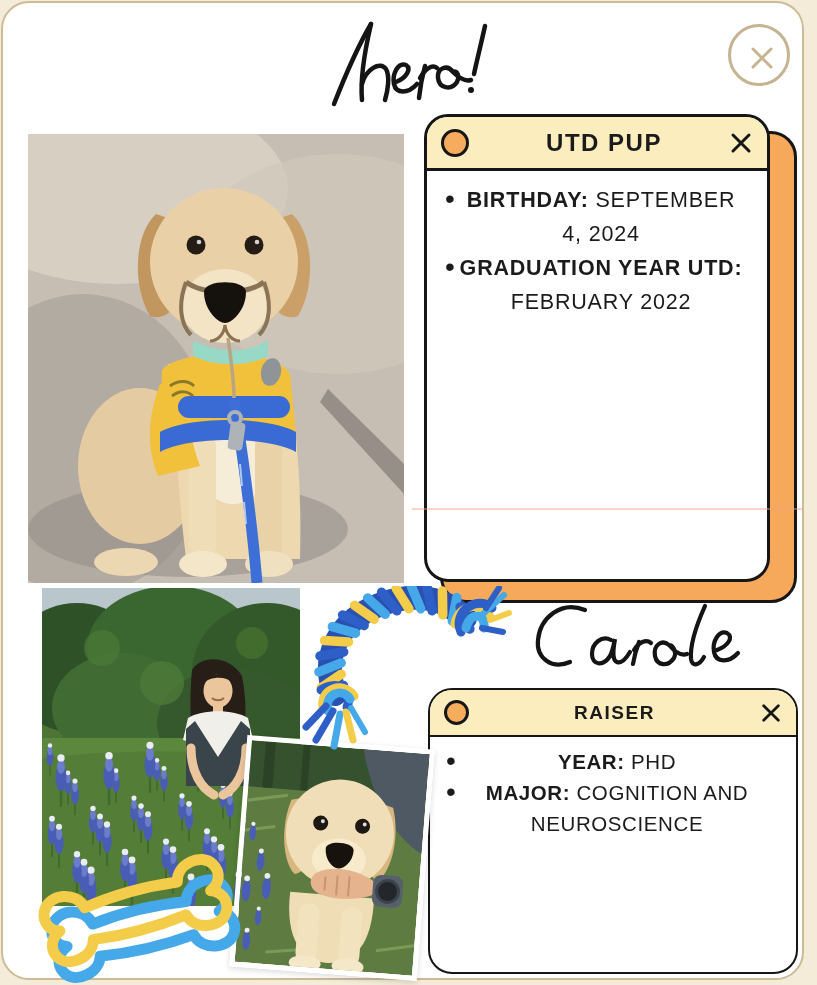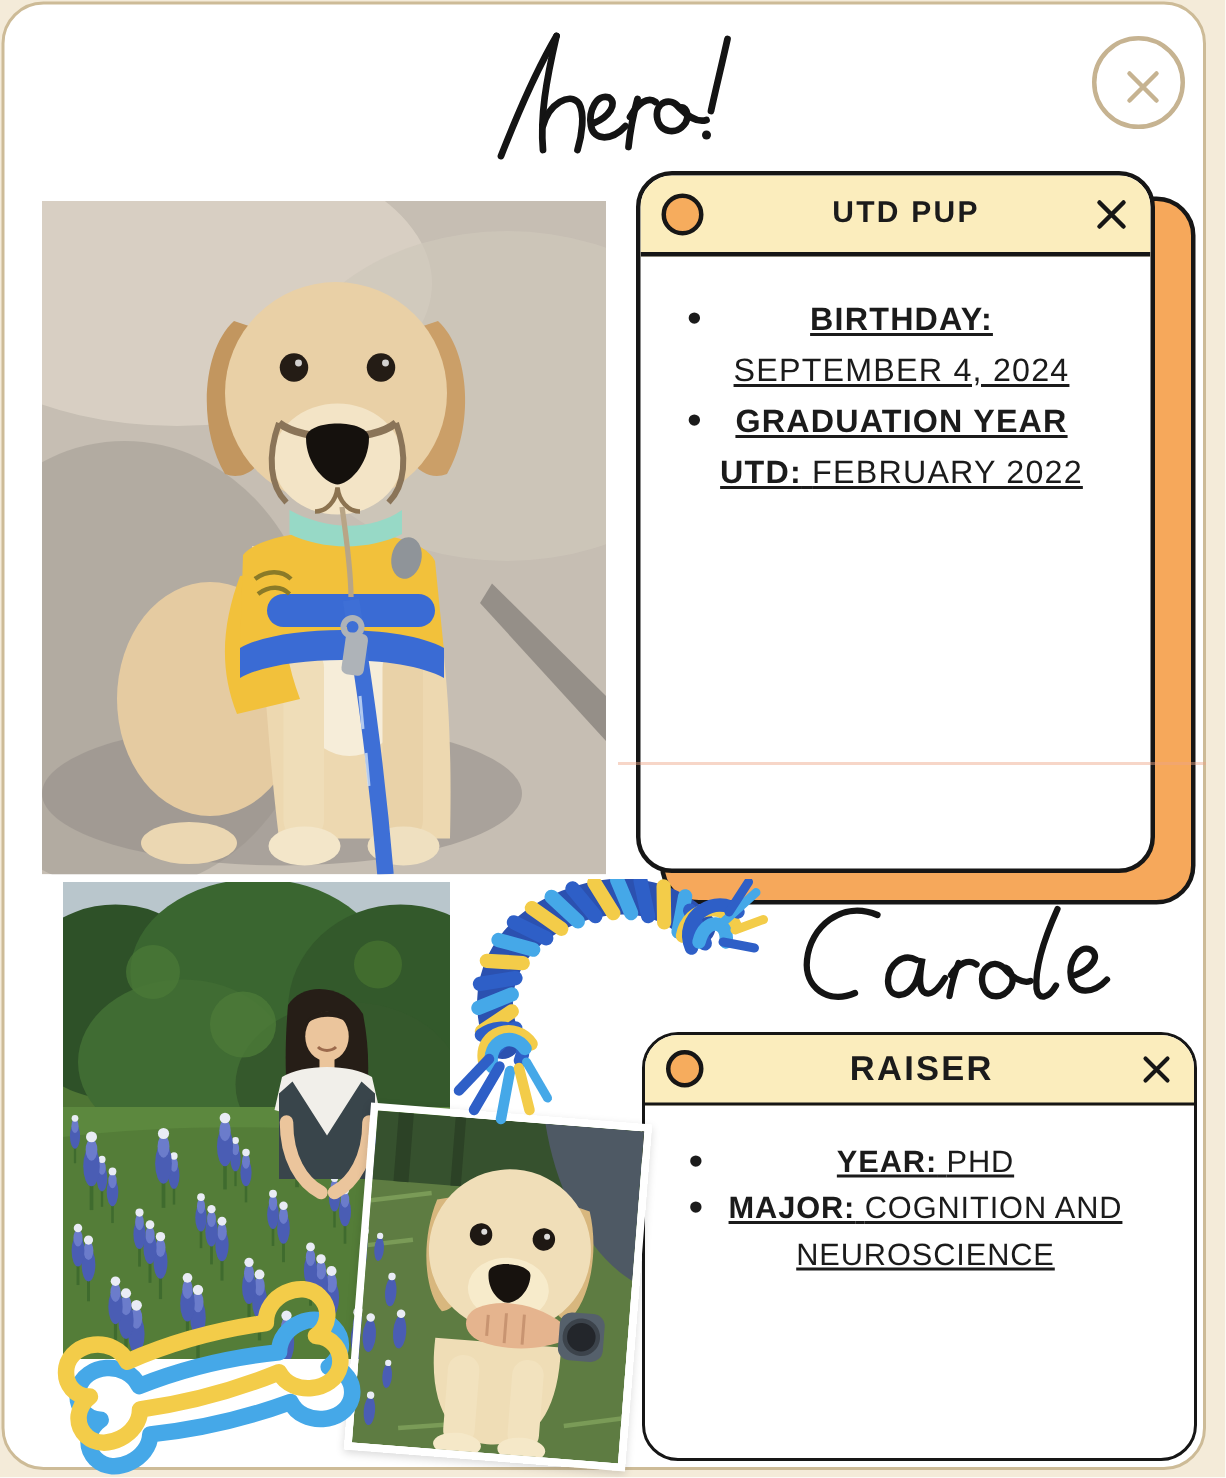--- a/index.html
+++ b/index.html
@@ -23,28 +23,28 @@
   .win{position:absolute;background:#fff;border:3px solid #161616;border-radius:24px;overflow:hidden;}
   .win-shadow{position:absolute;background:#F6A85B;border:3px solid #161616;border-radius:26px;}
   .win-header{display:flex;align-items:center;background:#FBEDBD;border-bottom:3px solid #161616;
               padding:0 14px;box-sizing:border-box;}
   .win-dot{border-radius:50%;background:#F6AC5D;border:3px solid #161616;box-sizing:border-box;flex:0 0 auto;}
   .win-title{flex:1;text-align:center;font-weight:bold;letter-spacing:1.5px;}
   .win-x{flex:0 0 auto;background:none;border:none;padding:0;cursor:pointer;display:flex;}
   .pup-win{left:424px;top:114px;width:340px;height:462px;}
   .pup-win .win-header{height:54px;}
   .pup-win .win-dot{width:28px;height:28px;}
-  .pup-win .win-title{font-size:20px;margin-left:10px;}
+  .pup-win .win-title{font-size:24px;margin-left:10px;}
   .pup-shadow{left:440px;top:131px;width:351px;height:466px;}
   .raiser-win{left:428px;top:688px;width:366px;height:282px;border-width:2.5px;}
   .raiser-win .win-header{height:47px;border-bottom-width:2.5px;}
   .raiser-win .win-dot{width:25px;height:25px;}
-  .raiser-win .win-title{font-size:23px;}
+  .raiser-win .win-title{font-size:19px;}
   
-  .win ul{list-style:none;margin:13px;text-decoration:underline;}
+  .win ul{list-style:none;margin:0;}
   .pup-win ul{padding:12px 16px 6px 16px;font-size:21.5px;line-height:34px;letter-spacing:0.8px;}
   .raiser-win ul{padding:9px 14px 4px 14px;font-size:20.5px;line-height:31px;letter-spacing:0.6px;}
   .win li{position:relative;text-align:center;padding:0 8px 0 16px;}
   .win li::before{content:"\2022";position:absolute;left:2px;top:-1px;font-size:28px;line-height:inherit;}
   .lbl{font-weight:bold;}
   
   .deco{position:absolute;}
   .fold-line{position:absolute;left:412px;top:508px;width:392px;height:2px;
              background:rgba(238,164,132,0.45);z-index:40;}
 </style>

